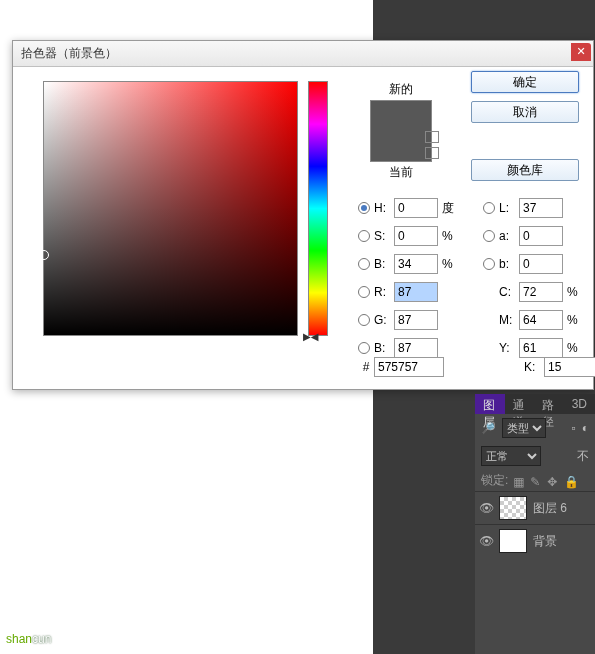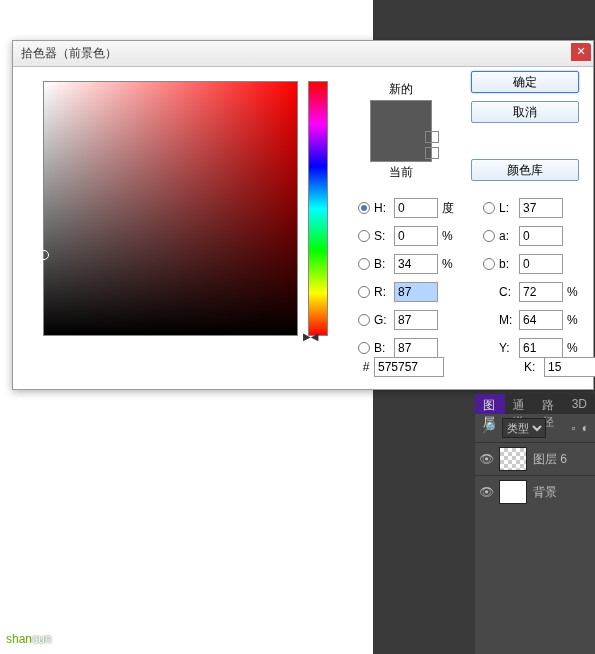--- a/index.html
+++ b/index.html
@@ -188,20 +188,31 @@
     <div class="tab">通道</div>
     <div class="tab">路径</div>
     <div class="tab">3D</div>
   </div>
   <div class="prow">
     <span>🔎</span>
     <select class="psel"><option>类型</option></select>
     <span style="margin-left:auto">▫</span>
     <span>◐</span>
   </div>
+  <div class="prow">
+    <select class="psel" style="width:60px"><option>正常</option></select>
+    <span style="margin-left:auto">不</span>
+  </div>
+  <div class="lock-row">
+    <span>锁定:</span>
+    <span class="ic">▦</span>
+    <span class="ic">✎</span>
+    <span class="ic">✥</span>
+    <span class="ic">🔒</span>
+  </div>
   <div class="layer">
     <div class="eye">👁</div>
     <div class="thumb trans"></div>
     <span>图层 6</span>
   </div>
   <div class="layer">
     <div class="eye">👁</div>
     <div class="thumb"></div>
     <span style="">背景</span>
   </div>

